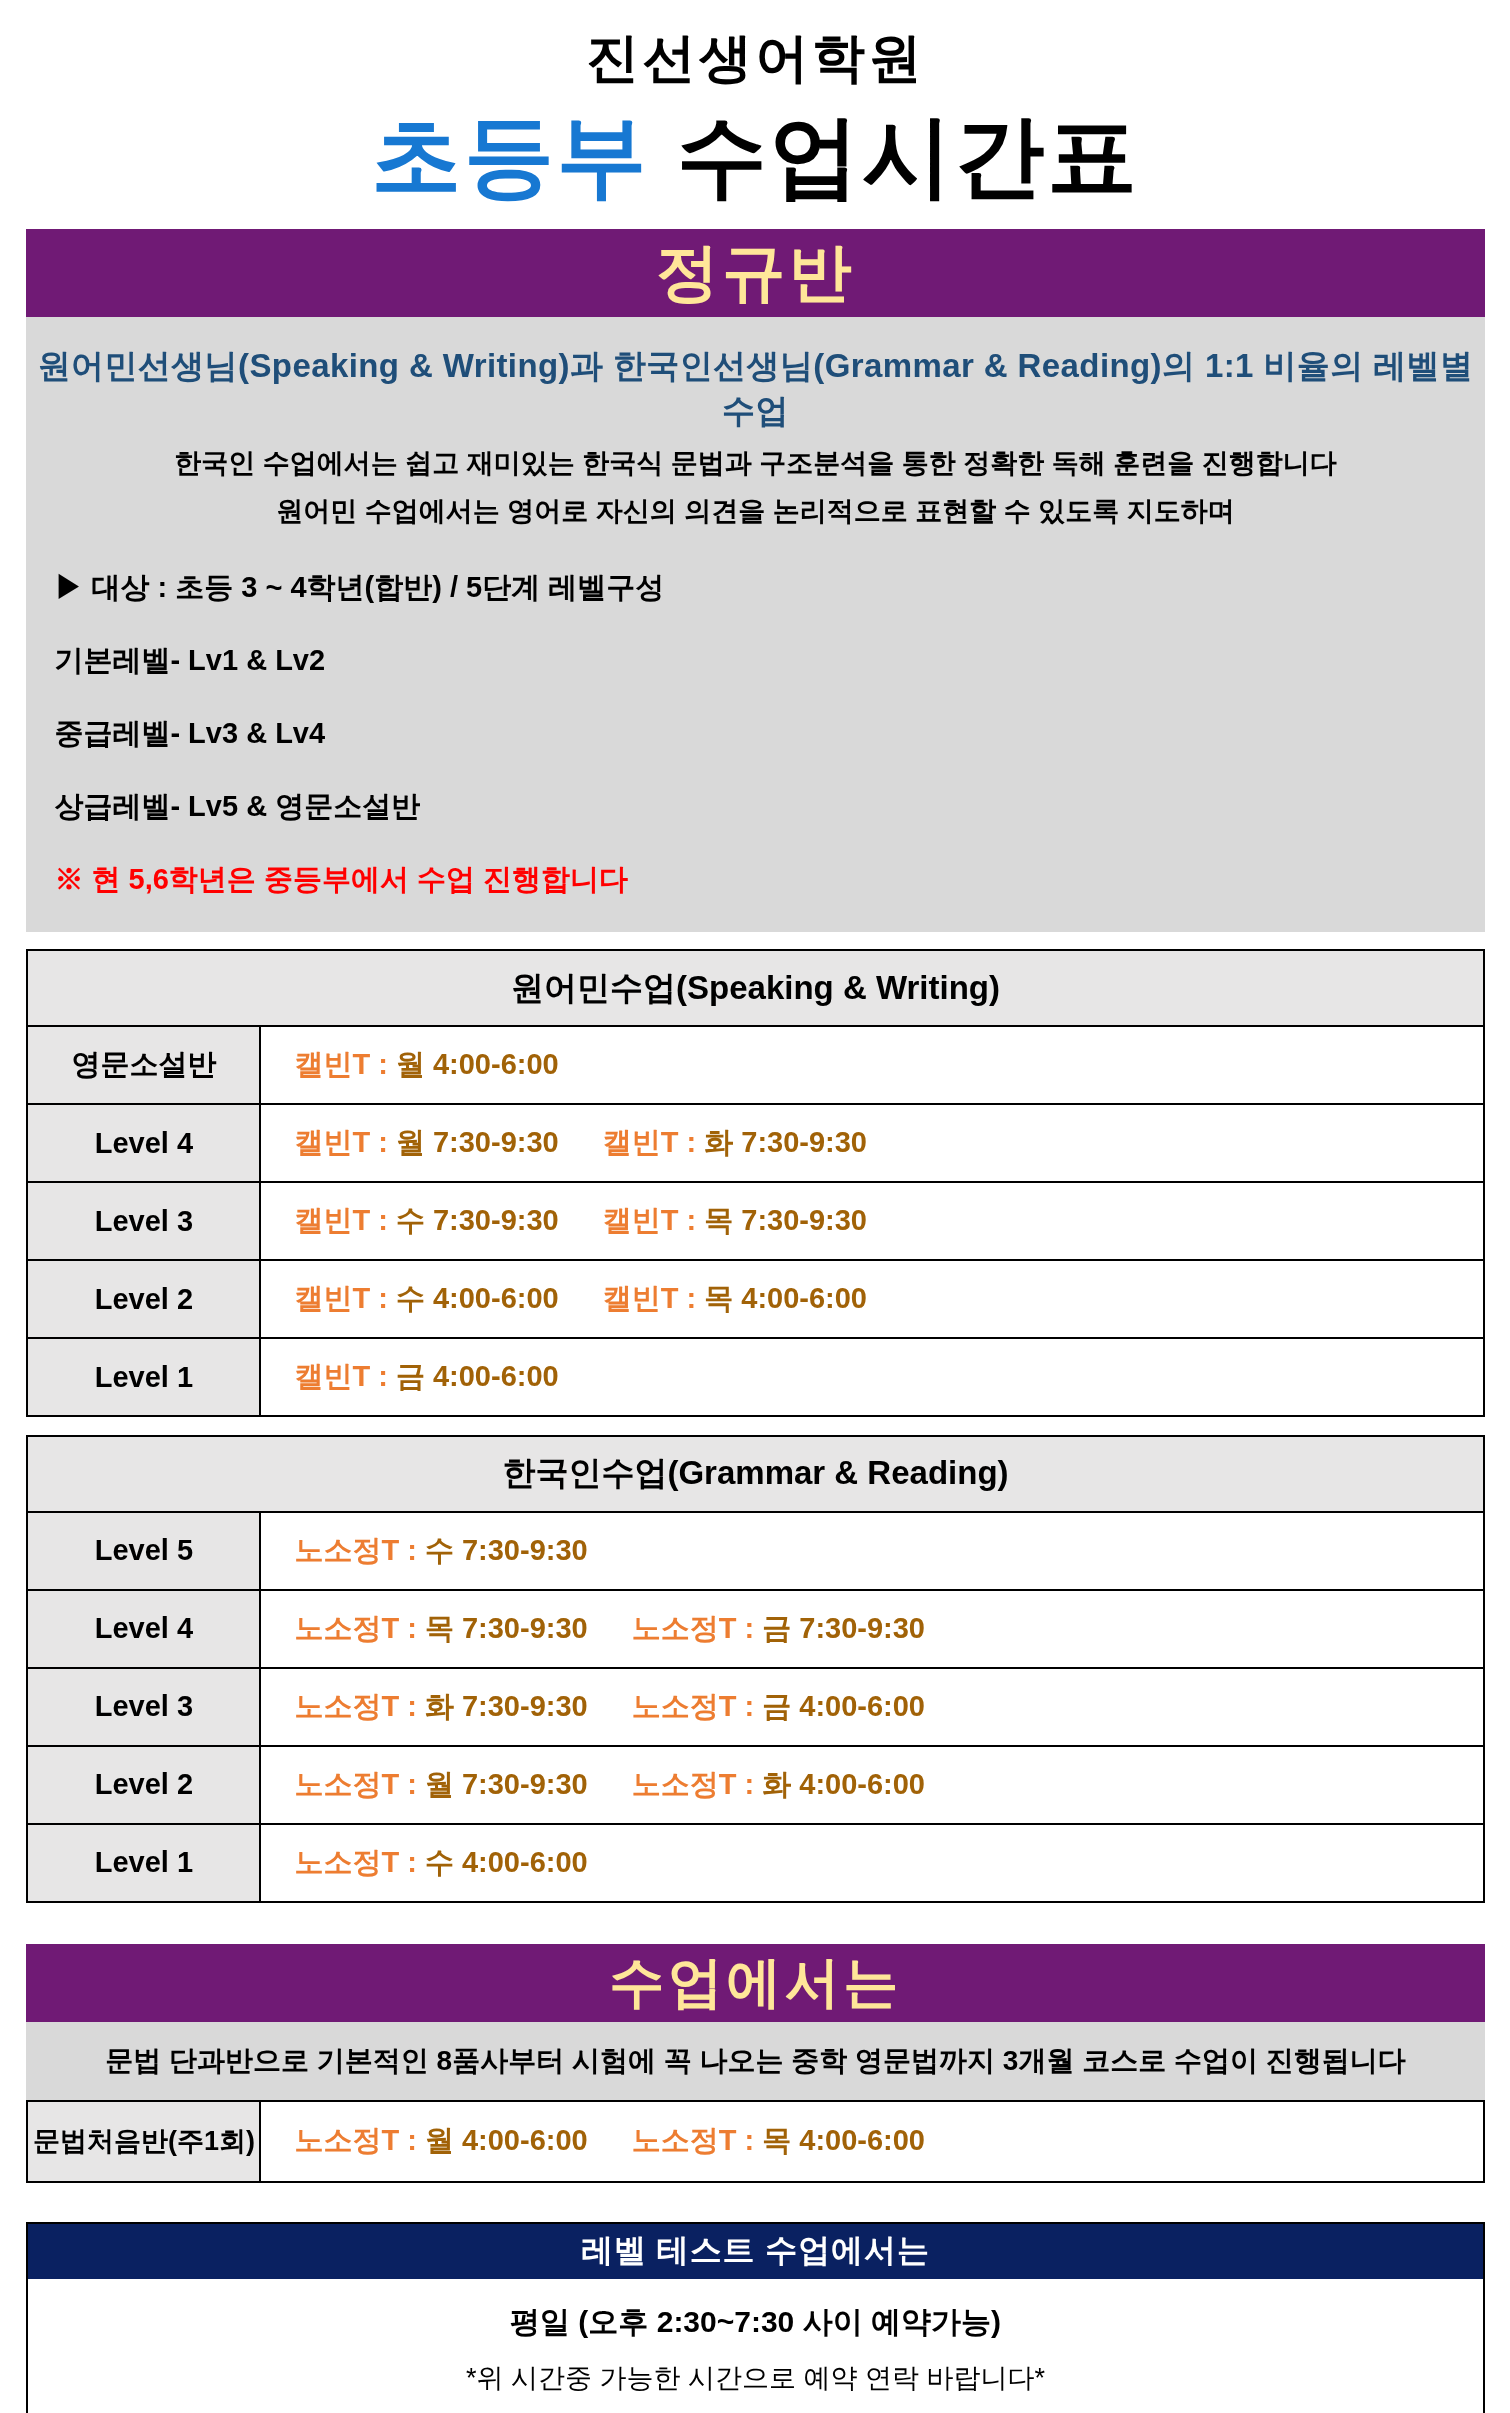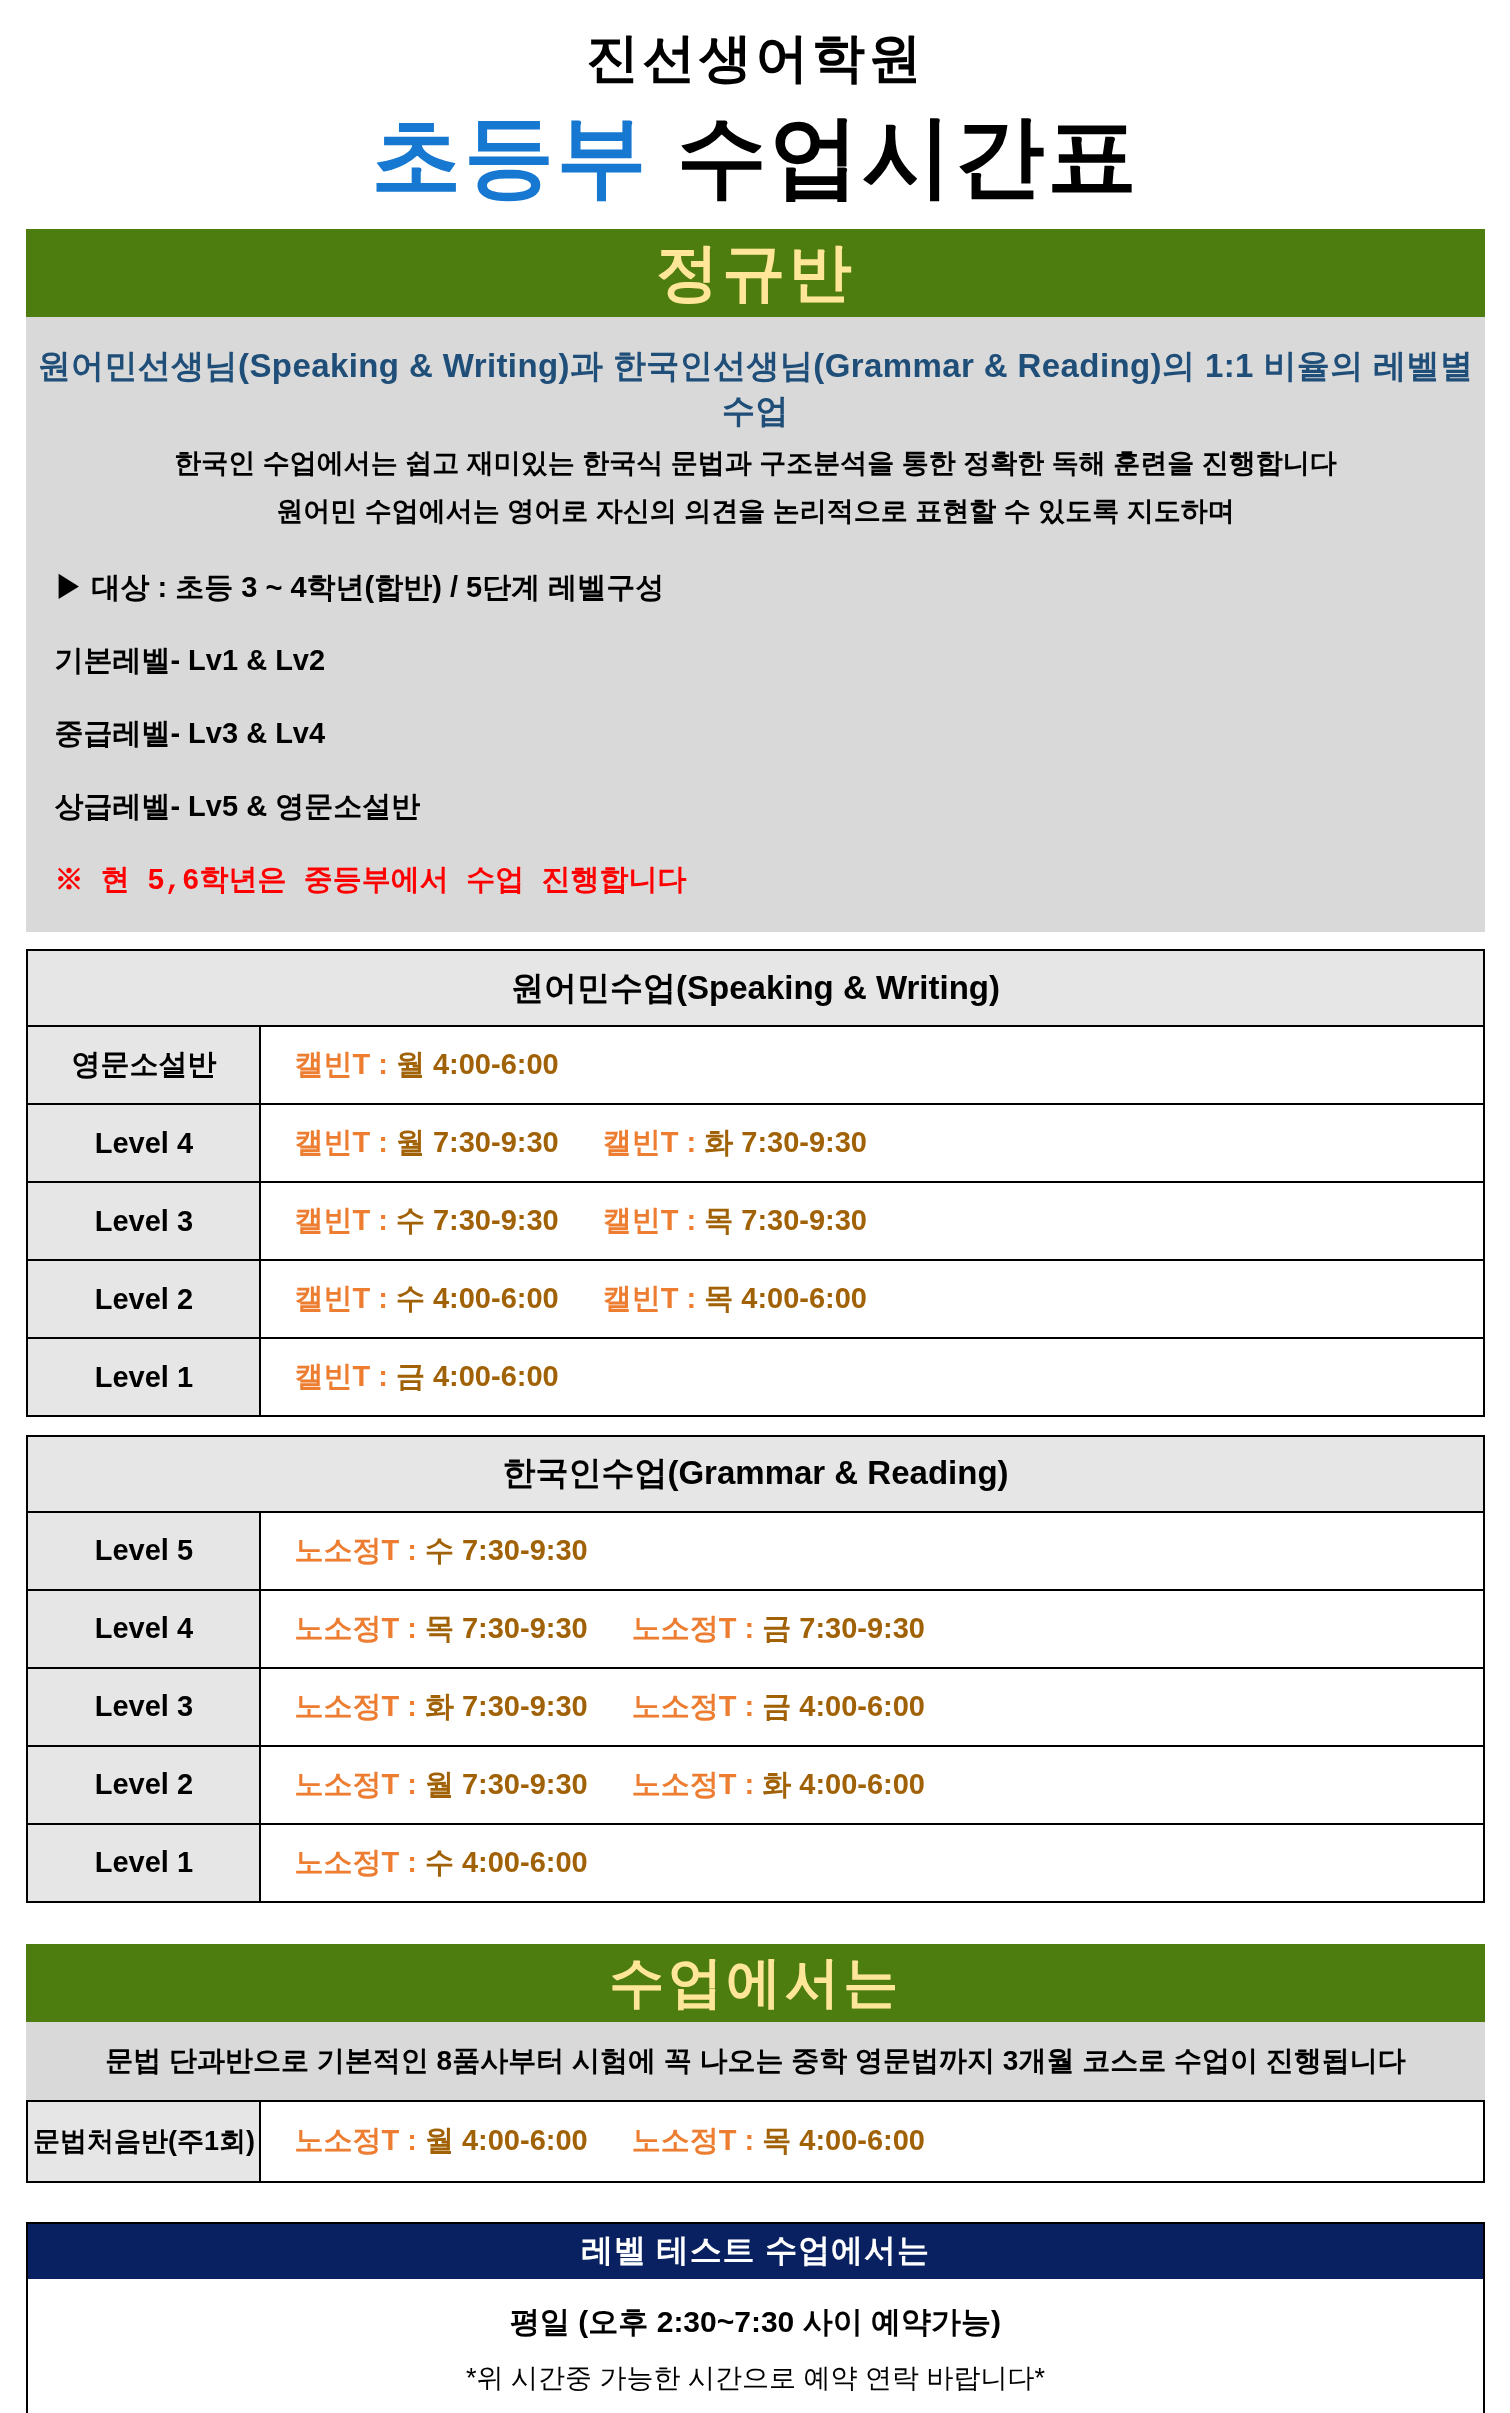--- a/index.html
+++ b/index.html
@@ -10,32 +10,32 @@
     color:#000; overflow:hidden;
   }
   .page { padding:23px 26.4px 0; }
 
   
   .title1 { text-align:center; font-size:53px; font-weight:bold; letter-spacing:3.5px; color:#000; }
   .title2 { text-align:center; font-size:90px; font-weight:bold; letter-spacing:2.6px; color:#000; margin-top:12.3px; line-height:1.1; }
   .title2 .blue { color:#1778D2; }
 
   
-  .banner { background:#4d7c0f; color:#FFE699; font-weight:bold; text-align:center;
+  .banner { background:#701a75; color:#FFE699; font-weight:bold; text-align:center;
             display:flex; align-items:center; justify-content:center; }
   .banner1 { height:88px; font-size:63px; margin-top:23px; letter-spacing:3.5px; }
   .banner2 { height:78px; font-size:55px; margin-top:41px; letter-spacing:3.5px; }
 
   
   .intro { background:#D9D9D9; padding:26.4px 0 32px; }
   .intro-head { color:#1F4E79; font-size:33px; font-weight:bold; text-align:center; letter-spacing:0.4px; }
   .intro-line { font-size:27px; font-weight:bold; text-align:center; margin-top:11.5px; }
   .target { font-size:29px; font-weight:bold; margin:39px 0 0 28px; }
   .lvl    { font-size:29px; font-weight:bold; margin:33px 0 0 28px; }
-  .notice { color:#FF0000; font-size:29px; font-weight:bold; margin:33px 0 0 28px;font-family:Liberation Mono, monospace; }
+  .notice { color:#FF0000; font-size:29px; font-weight:bold; margin:33px 0 0 28px; }
 
   
   .sched-table { border:2.6px solid #000; background:#fff; }
   .mt20 { margin-top:17.6px; }
   .thead { background:#E7E6E6; height:74px; display:flex; align-items:center; justify-content:center;
            font-size:33px; font-weight:bold; }
   .trow { display:flex; height:78px; border-top:2.6px solid #000; }
   .no-head .trow:first-child { border-top:none; }
   .cell-label { flex:none; width:233px; background:#E7E6E6; border-right:2.6px solid #000;
                 display:flex; align-items:center; justify-content:center;

